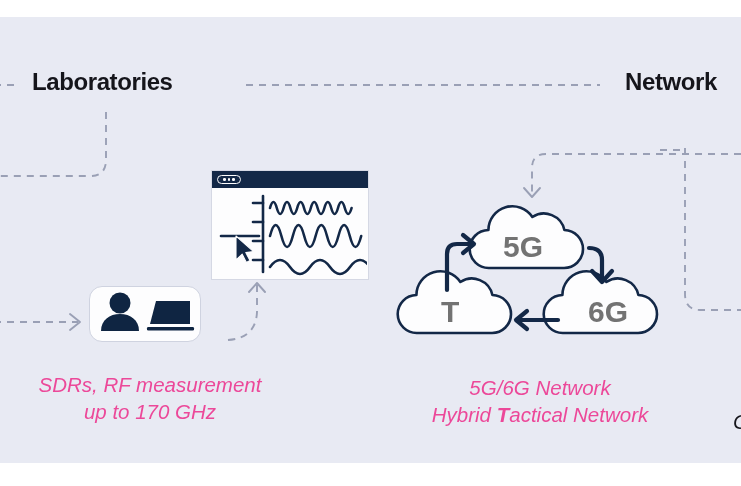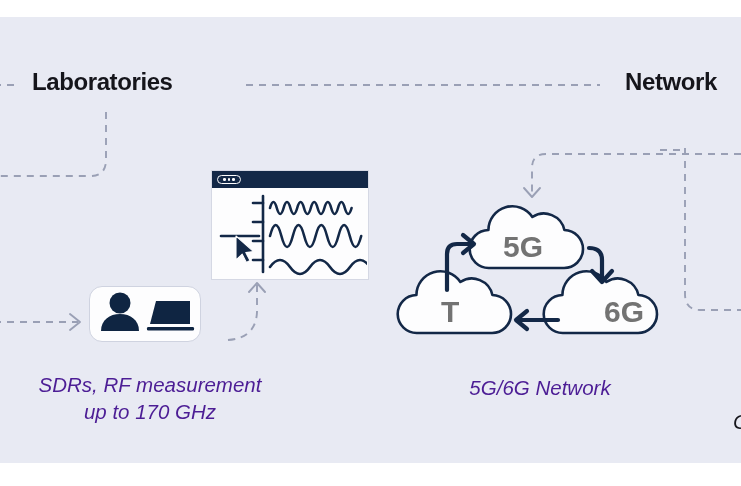--- a/index.html
+++ b/index.html
@@ -41,21 +41,21 @@
     letter-spacing: -0.4px;
     white-space: nowrap;
   }
   #title-lab { left: 32px; top: 68px; }
   #title-net { left: 625px; top: 68px; }
 
   .caption {
     position: absolute;
     font-style: italic;
     font-size: 20.5px;
-    color: #4c1d95;
+    color: #ec4899;
     text-align: center;
     line-height: 27px;
     white-space: nowrap;
   }
   #cap-left { left: 0px; top: 371px; width: 300px; }
   #cap-right { left: 390px; top: 374px; width: 300px; }
   .cap-bold { font-weight: bold; }
 
   
   #person-card {
@@ -112,21 +112,21 @@
 
   
   .cloud-label {
     position: absolute;
     font-size: 30px;
     font-weight: bold;
     color: #737373;
     white-space: nowrap;
   }
   #lbl-5g { left: 503px; top: 230px; }
-  #lbl-6g { left: 604px; top: 295px; }
+  #lbl-6g { left: 588px; top: 295px; }
   #lbl-t  { left: 441px; top: 295px; }
 
   .edge-char {
     position: absolute;
     font-style: italic;
     font-size: 20.5px;
     color: #15151b;
     white-space: nowrap;
   }
 </style>
@@ -257,17 +257,18 @@
   <div class="cloud-label" id="lbl-6g">6G</div>
   <div class="cloud-label" id="lbl-t">T</div>
 
   <div class="caption" id="cap-left">
     <div>SDRs, RF measurement</div>
     <div>up to 170 GHz</div>
   </div>
 
   <div class="caption" id="cap-right">
     <div>5G/6G Network</div>
+    <div><span>Hybrid </span><span class="cap-bold">T</span><span>actical Network</span></div>
   </div>
 
   <div class="edge-char" style="left:733px; top:410px;">C</div>
 
 </div>
 
 </body></html>

